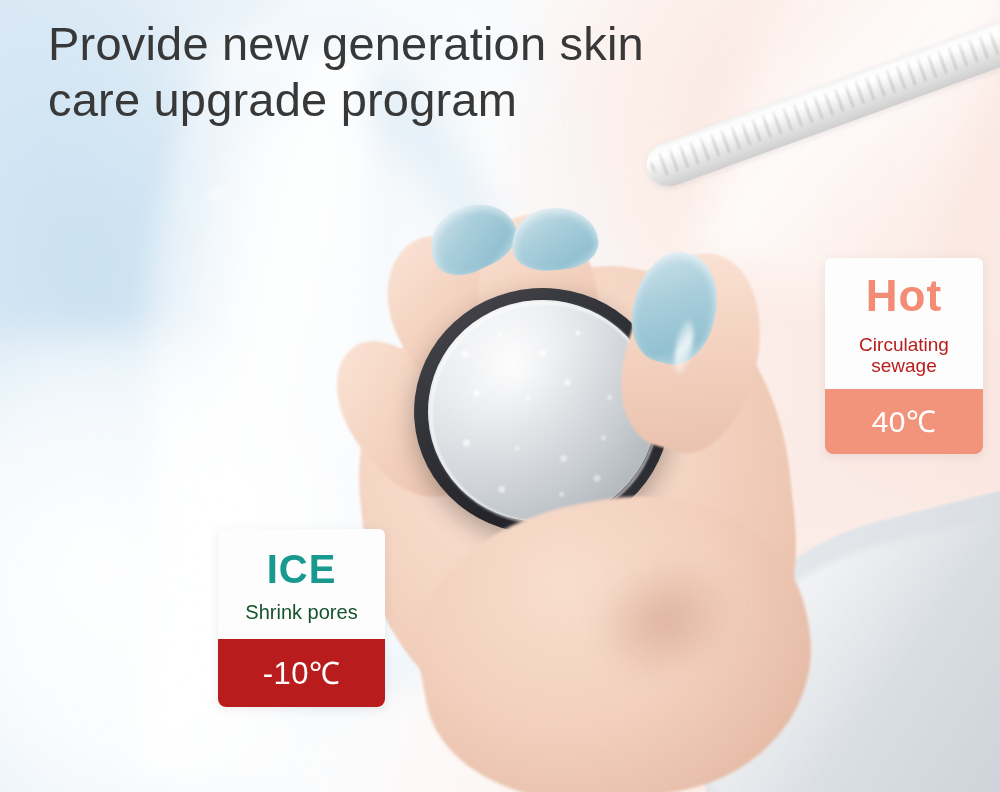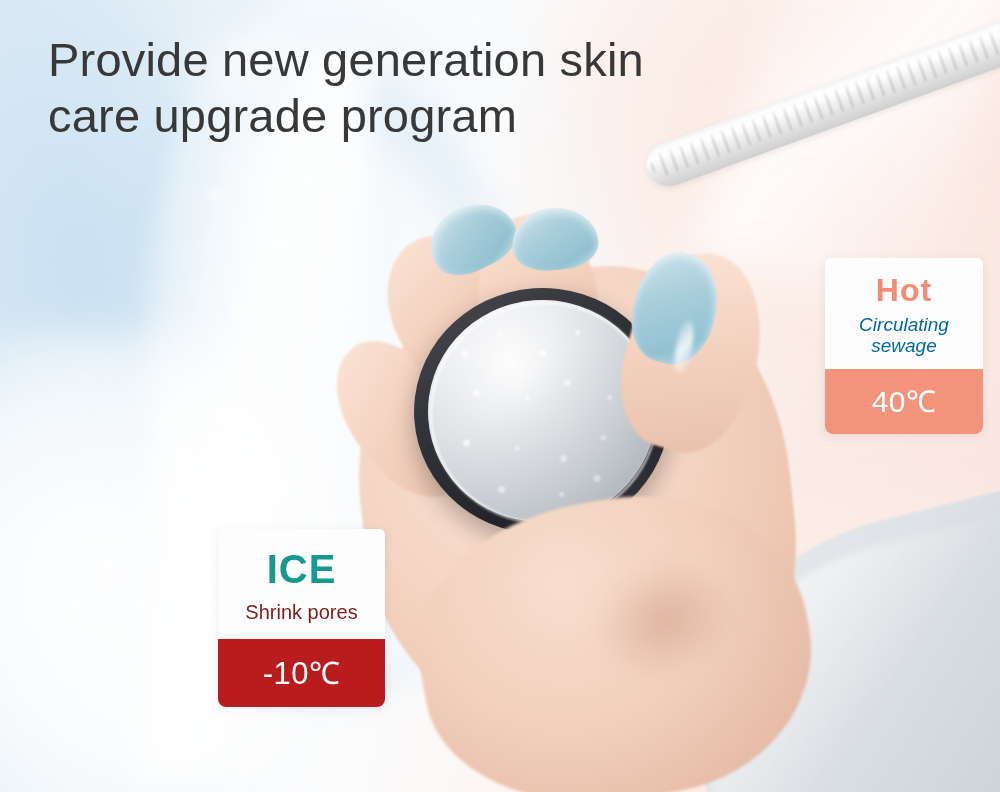--- a/index.html
+++ b/index.html
@@ -331,21 +331,21 @@
     border-radius: 50%;
     border: 2px solid rgba(255,255,255,.85);
     transform: rotate(-4deg);
     filter: blur(1px);
   }
 
   
   .title {
     position: absolute;
     left: 48px;
-    top: 32px;
+    top: 16px;
     width: 840px;
     color: #383838;
     font-size: 47px;
     line-height: 56px;
     font-weight: 400;
     letter-spacing: .2px;
     white-space: pre-line;
   }
 
   
@@ -376,36 +376,36 @@
     border-radius: 0 0 8px 8px;
   }
 
   
   #card-ice {
     left: 218px; top: 529px;
     width: 167px;
   }
   #card-ice .card-body { padding: 20px 8px 16px; }
   #card-ice .card-title { color: #17998f; font-size: 40px; }
-  #card-ice .card-sub { color: #7f1d1d; font-size: 20px; margin-top: 12px; }
+  #card-ice .card-sub { color: #14532d; font-size: 20px; margin-top: 12px; }
   #card-ice .card-temp {
     background: #b91c1c;
     font-size: 31px;
     padding: 12px 0 14px;
     letter-spacing: .5px;
   }
 
   
   #card-hot {
     left: 825px; top: 258px;
     width: 158px;
   }
   #card-hot .card-body { padding: 16px 8px 12px; }
-  #card-hot .card-title { color: #f48b74; font-size: 32px; }
-  #card-hot .card-sub { color: #0369a1; font-size: 19px; margin-top: 8px; white-space: pre-line; font-style: italic; }
+  #card-hot .card-title { color: #f48b74; font-size: 44px; }
+  #card-hot .card-sub { color: #b91c1c; font-size: 19px; margin-top: 16px; white-space: pre-line; }
   #card-hot .card-temp {
     background: #f2937c;
     font-size: 30px;
     padding: 11px 10px 13px;
     letter-spacing: .5px;
   }
 </style>
 </head>
 <body>
 

